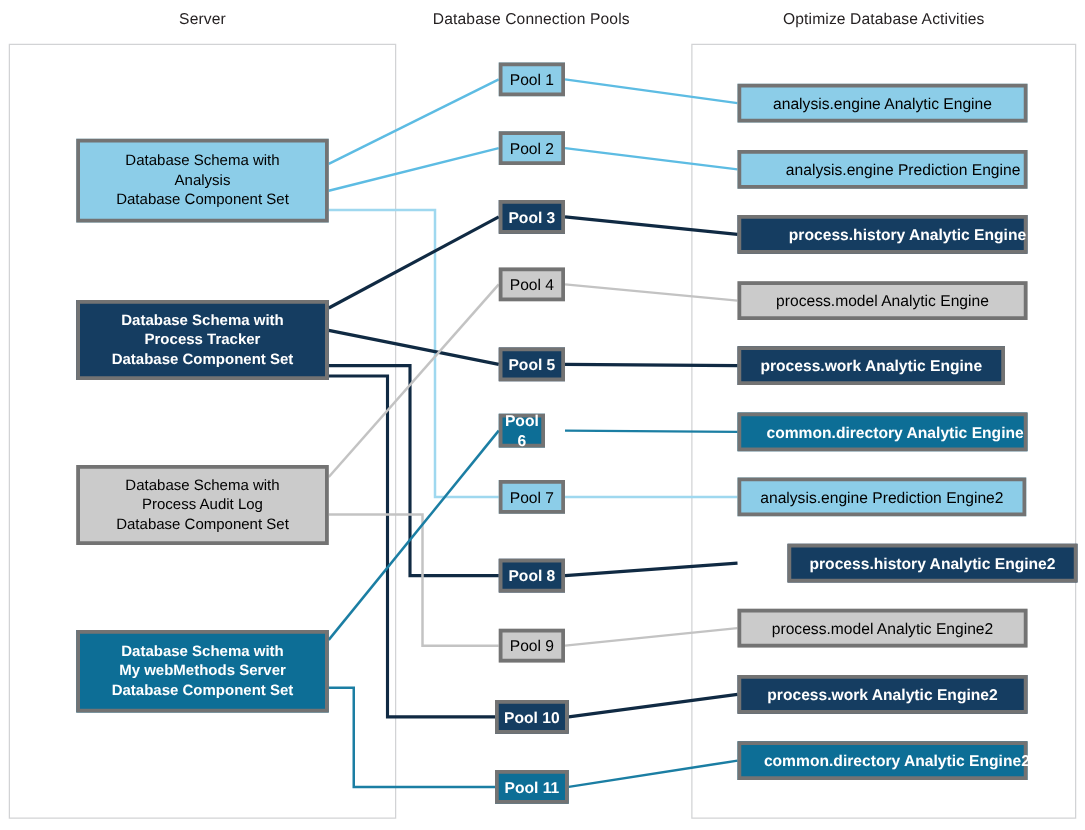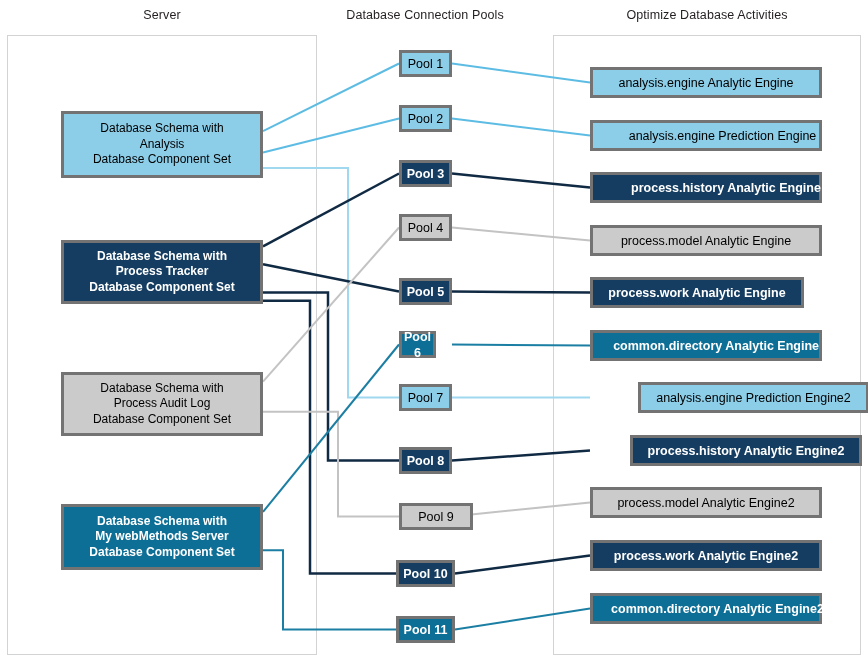--- a/index.html
+++ b/index.html
@@ -143,21 +143,21 @@
       </div>
       <div class="node pool-node sk-teal" style="left: 399px; top: 331px; width: 37px; height: 27px;">
         <span>Pool 6</span>
       </div>
       <div class="node pool-node sk-light" style="left: 399px; top: 384px; width: 53px; height: 27px;">
         <span>Pool 7</span>
       </div>
       <div class="node pool-node sk-navy" style="left: 399px; top: 447px; width: 53px; height: 27px;">
         <span>Pool 8</span>
       </div>
-      <div class="node pool-node sk-gray" style="left: 399px; top: 503px; width: 74px; height: 27px;">
+      <div class="node pool-node sk-gray" style="left: 399px; top: 503px; width: 53px; height: 27px;">
         <span>Pool 9</span>
       </div>
       <div class="node pool-node sk-navy" style="left: 396px; top: 560px; width: 59px; height: 27px;">
         <span>Pool 10</span>
       </div>
       <div class="node pool-node sk-teal" style="left: 396px; top: 616px; width: 59px; height: 27px;">
         <span>Pool 11</span>
       </div>
       <div class="node activity-node sk-light" style="left: 590px; top: 67px; width: 232px; height: 31px;">
         <span>analysis.engine Analytic Engine</span>
@@ -170,21 +170,21 @@
       </div>
       <div class="node activity-node sk-gray" style="left: 590px; top: 225px; width: 232px; height: 31px;">
         <span>process.model Analytic Engine</span>
       </div>
       <div class="node activity-node sk-navy" style="left: 590px; top: 277px; width: 214px; height: 31px;">
         <span>process.work Analytic Engine</span>
       </div>
       <div class="node activity-node sk-teal" style="left: 590px; top: 330px; width: 232px; height: 31px; align-items: flex-end;">
         <span>common.directory Analytic Engine</span>
       </div>
-      <div class="node activity-node sk-light" style="left: 590px; top: 382px; width: 231px; height: 31px; margin-left: 48px;">
+      <div class="node activity-node sk-light" style="left: 590px; top: 382px; width: 231px; height: 31px;">
         <span>analysis.engine Prediction Engine2</span>
       </div>
       <div class="node activity-node sk-navy" style="left: 590px; top: 435px; width: 232px; height: 31px; margin-left: 40px;">
         <span>process.history Analytic Engine2</span>
       </div>
       <div class="node activity-node sk-gray" style="left: 590px; top: 487px; width: 232px; height: 31px;">
         <span>process.model Analytic Engine2</span>
       </div>
       <div class="node activity-node sk-navy" style="left: 590px; top: 540px; width: 232px; height: 31px;">
         <span>process.work Analytic Engine2</span>

